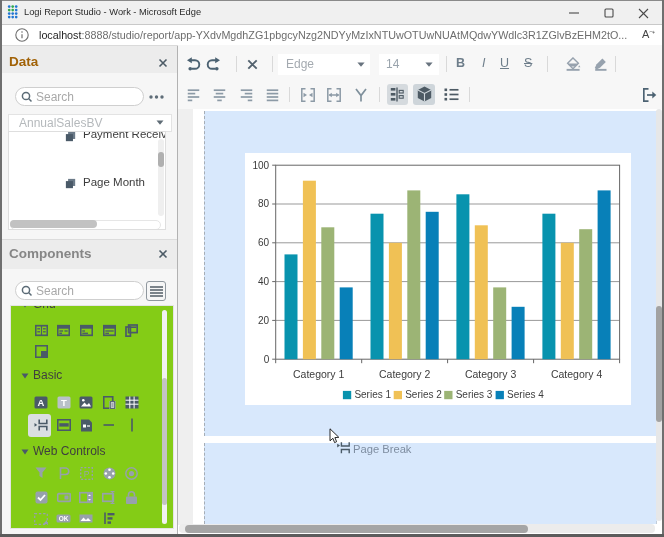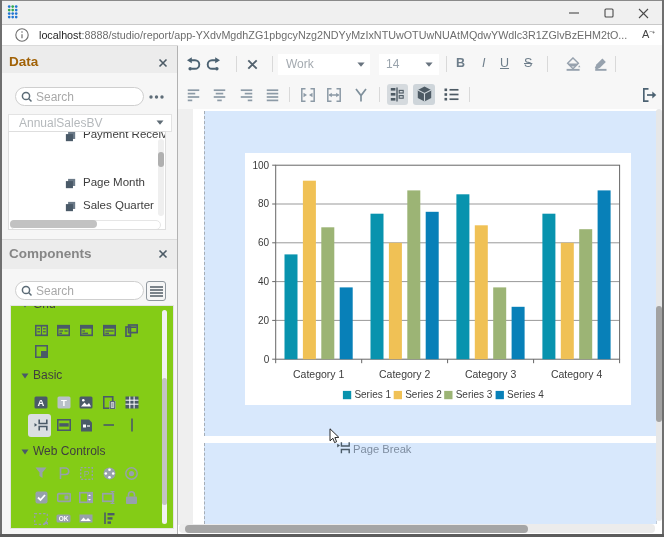--- a/index.html
+++ b/index.html
@@ -27,20 +27,21 @@
         <circle cx="5.7" cy="6.1" r="1.35" fill="#2fa84f"></circle>
         <circle cx="9.2" cy="6.1" r="1.35" fill="#2176d2"></circle>
       <circle cx="2.2" cy="9.6" r="1.35" fill="#2176d2"></circle>
         <circle cx="5.7" cy="9.6" r="1.35" fill="#2176d2"></circle>
         <circle cx="9.2" cy="9.6" r="1.35" fill="#2176d2"></circle>
       <circle cx="2.2" cy="13.1" r="1.35" fill="#2176d2"></circle>
         <circle cx="5.7" cy="13.1" r="1.35" fill="#2176d2"></circle>
         <circle cx="9.2" cy="13.1" r="1.35" fill="#2176d2"></circle>
     </svg>
   </div>
+  <div class="abs" style="left:24px;top:7px;font-size:9.3px;color:#2b2b2b;">Logi Report Studio - Work - Microsoft Edge</div>
 
   <svg class="abs" style="left:566px;top:6px;" width="92" height="14" viewBox="0 0 92 14">
     <line x1="3" y1="7" x2="13" y2="7" stroke="#4a4a4a" stroke-width="1.1"></line>
     <rect x="39" y="3" width="8" height="8" rx="1" fill="none" stroke="#4a4a4a" stroke-width="1.1"></rect>
     <line x1="73" y1="3" x2="82" y2="12" stroke="#4a4a4a" stroke-width="1.1"></line>
     <line x1="82" y1="3" x2="73" y2="12" stroke="#4a4a4a" stroke-width="1.1"></line>
   </svg>
 
   <div class="abs" style="left:2px;top:25px;width:660px;height:20px;background:#fff;border-bottom:1px solid #dadada;"></div>
   <svg class="abs" style="left:15px;top:28px;" width="14" height="14" viewBox="0 0 14 14">
@@ -85,27 +86,20 @@
         </svg>
       <div style="position:absolute;left:19px;top:0px;font-size:11.5px;color:#3d3d3d;white-space:nowrap;">Payment Receiv</div>
     </div>
     <div class="abs" style="left:55px;top:43.5px;width:104px;height:16px;">
       <svg width="11.5" height="11.5" viewBox="0 0 13 13" style="position:absolute;left:1px;top:2px;">
           <rect x="3.5" y="1" width="8" height="8" fill="#6b7a88"></rect>
           <rect x="1" y="3.5" width="8" height="8" fill="#4a5a68"></rect>
         </svg>
       <div style="position:absolute;left:19px;top:0px;font-size:11.5px;color:#3d3d3d;">Page Month</div>
     </div>
-    <div class="abs" style="left:55px;top:66.5px;width:104px;height:16px;">
-      <svg width="11.5" height="11.5" viewBox="0 0 13 13" style="position:absolute;left:1px;top:2px;">
-          <rect x="3.5" y="1" width="8" height="8" fill="#6b7a88"></rect>
-          <rect x="1" y="3.5" width="8" height="8" fill="#4a5a68"></rect>
-        </svg>
-      <div style="position:absolute;left:19px;top:0px;font-size:11.5px;color:#3d3d3d;">Sales Quarter</div>
-    </div>
     <div class="abs" style="left:149px;top:7px;width:5.5px;height:77px;background:#efefef;border-radius:3px;"></div>
     <div class="abs" style="left:149px;top:20px;width:5.5px;height:15px;background:#b0b0b0;border-radius:3px;"></div>
     <div class="abs" style="left:1px;top:88px;width:149px;height:8px;background:#fff;border:1px solid #e6e6e6;border-radius:5px;"></div>
     <div class="abs" style="left:1px;top:88px;width:87px;height:8px;background:#c2c2c2;border-radius:5px;"></div>
   </div>
 
   <div class="abs" style="left:2px;top:239px;width:175px;height:29px;background:#ececec;border-top:1px solid #dcdcdc;"></div>
   <div class="abs" style="left:9px;top:246px;font-size:13.5px;font-weight:bold;color:#868686;">Components</div>
   <svg class="abs" style="left:158px;top:249px;" width="10" height="10" viewBox="0 0 10 10">
     <path d="M1.5,1.5 L8.5,8.5 M8.5,1.5 L1.5,8.5" stroke="#4c5b66" stroke-width="1.6"></path>
@@ -300,21 +294,21 @@
   <path d="M11.8,3.2 L6,3.2 A4.3,4.3 0 0 0 6,11.8 L9.5,11.8" fill="none" stroke="#4c6272" stroke-width="1.9"></path>
   <path d="M9.2,0.2 L14,3.2 L9.2,6.2 Z" fill="#4c6272"></path>
   <circle cx="10.8" cy="11.8" r="1.8" fill="#4c6272"></circle>
 </svg>
   <div class="abs" style="left:236px;top:56px;width:1px;height:16px;background:#d9d9d9;"></div>
   <svg class="abs" style="left:247px;top:59px;" width="11" height="11" viewBox="0 0 11 11">
   <path d="M1.3,1.3 L9.7,9.7 M9.7,1.3 L1.3,9.7" stroke="#53626e" stroke-width="1.9"></path>
 </svg>
   <div class="abs" style="left:271.5px;top:56px;width:1px;height:16px;background:#d9d9d9;"></div>
   <div class="abs" style="left:278px;top:53.5px;width:92px;height:21px;background:#fff;"></div>
-  <div class="abs" style="left:286px;top:57px;font-size:12px;color:#a4aab0;">Work</div>
+  <div class="abs" style="left:286px;top:57px;font-size:12px;color:#a4aab0;">Edge</div>
   <svg class="abs" style="left:357px;top:62px;" width="8" height="5" viewBox="0 0 8 5">
       <path d="M0.4,0.4 L7.6,0.4 L4,4.7 Z" fill="#68737e"></path>
     </svg>
   <div class="abs" style="left:378.5px;top:53.5px;width:60px;height:21px;background:#fff;"></div>
   <div class="abs" style="left:386px;top:57px;font-size:12px;color:#9aa4ad;text-align:center;">14</div>
   <svg class="abs" style="left:425px;top:62px;" width="8" height="5" viewBox="0 0 8 5">
       <path d="M0.4,0.4 L7.6,0.4 L4,4.7 Z" fill="#68737e"></path>
     </svg>
   <div class="abs" style="left:446px;top:56px;width:1px;height:16px;background:#d9d9d9;"></div>
   <div class="abs" style="left:456px;top:56px;width:12px;height:16px;font-size:12.5px;font-weight:bold;color:#6d7d8a;">B</div>

